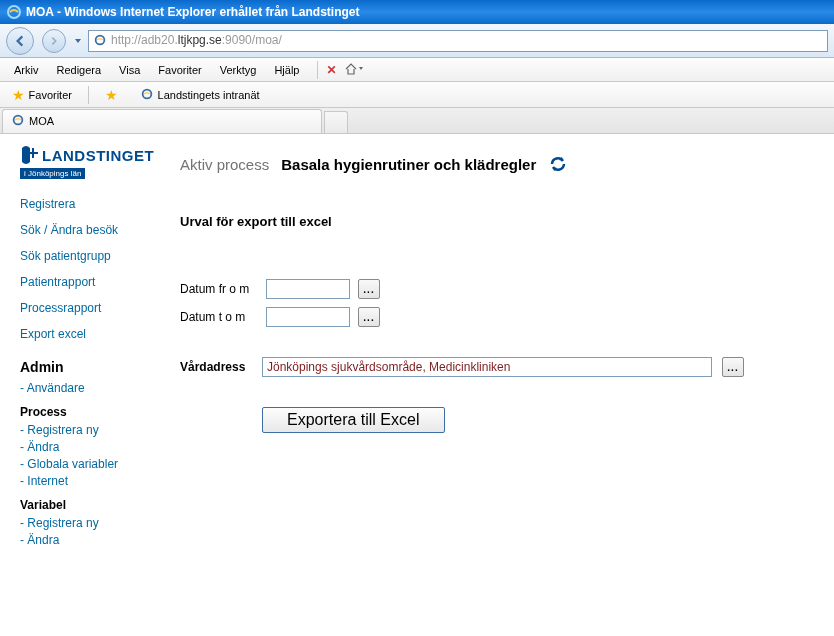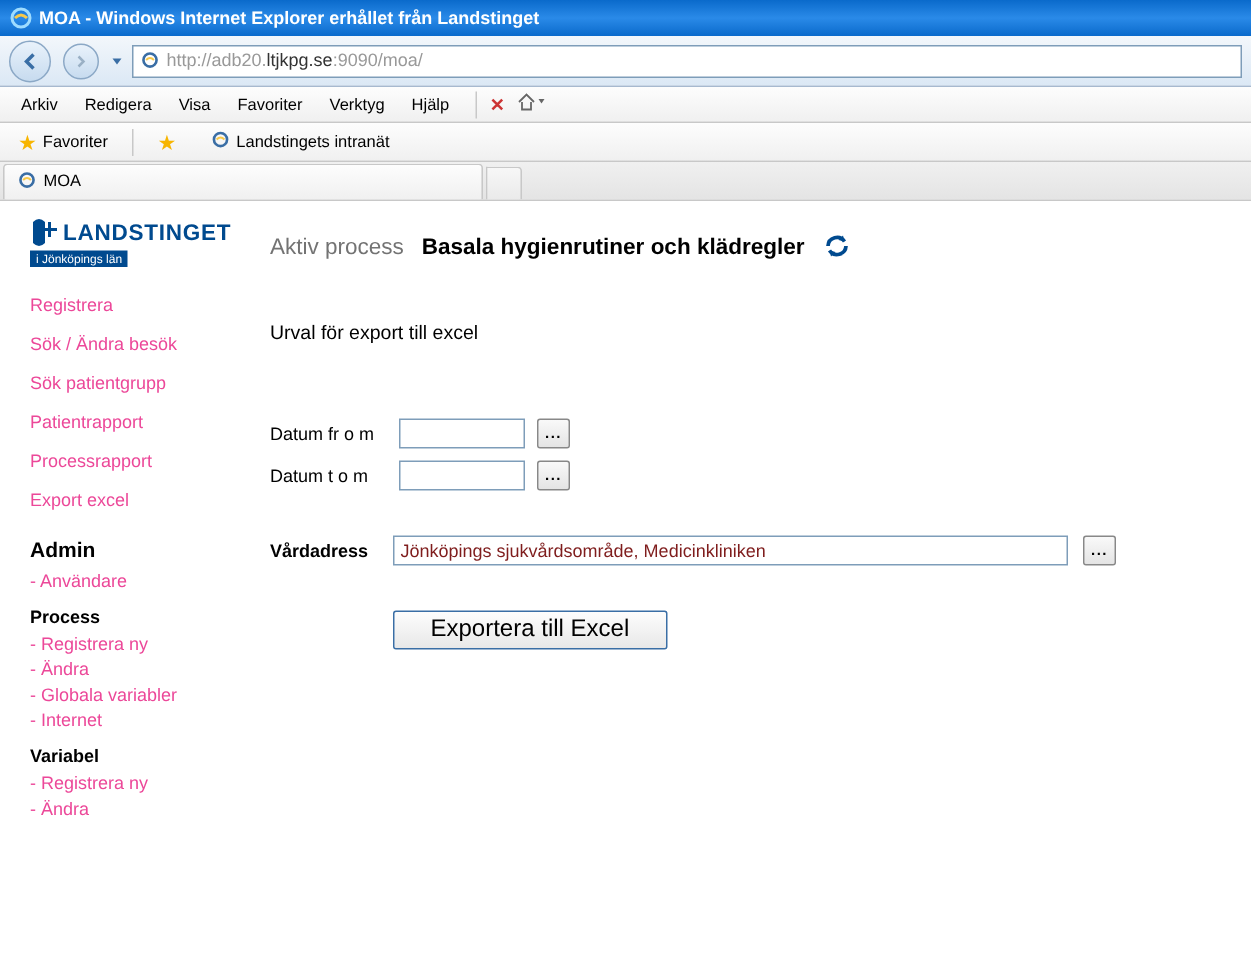--- a/index.html
+++ b/index.html
@@ -34,32 +34,32 @@
   .tab { display: flex; align-items: center; gap: 4px; background: linear-gradient(to bottom, #fdfdfd, #f0f0f0); border: 1px solid #c8c8c8; border-bottom: none; border-top-left-radius: 3px; border-top-right-radius: 3px; padding: 4px 10px 5px 8px; margin-left: 2px; min-width: 320px; height: 24px; }
   .newtab { width: 24px; height: 22px; background: linear-gradient(to bottom, #f7f7f7, #eaeaea); border: 1px solid #c8c8c8; border-bottom: none; margin-left: 2px; border-top-left-radius: 0; border-top-right-radius: 3px; }
   
   
   .content { display: flex; padding: 10px 10px 30px 20px; gap: 20px; }
   .sidebar { width: 140px; flex-shrink: 0; }
   .logo { margin-bottom: 18px; }
   .logo-main { color: #004a8f; font-weight: bold; font-size: 15px; letter-spacing: 0.5px; display: flex; align-items: center; gap: 2px; }
   .logo-badge { display: inline-block; width: 20px; height: 22px; position: relative; }
   .logo-sub { background: #004a8f; color: #fff; font-size: 8px; padding: 1px 4px; margin-top: 1px; display: inline-block; }
-  .sidebar a { display: block; color: #ec4899; text-decoration: none; margin-bottom: 12px; font-size: 12px; }
+  .sidebar a { display: block; color: #0369a1; text-decoration: none; margin-bottom: 12px; font-size: 12px; }
   .sidebar .section-title { font-weight: bold; color: #000; font-size: 14px; margin: 18px 0 6px 0; }
   .sidebar .sub-title { font-weight: bold; color: #000; font-size: 12px; margin: 10px 0 4px 0; }
   .sidebar .sub-link { margin-bottom: 3px; font-size: 12px; }
   
   .main { flex: 1; }
   .process-line { display: flex; align-items: center; gap: 12px; margin-bottom: 40px; margin-top: 10px; }
   .process-label { font-size: 15px; color: #737373; }
   .process-name { font-size: 15px; font-weight: bold; color: #000; }
   .refresh-icon { display: inline-flex; }
   
-  .section-heading { font-weight: normal; font-size: 13px; margin-bottom: 50px; }
+  .section-heading { font-weight: bold; font-size: 13px; margin-bottom: 50px; }
   
   .field-group-label { font-weight: bold; font-size: 12px; margin-bottom: 10px; }
   .field-row { display: flex; align-items: center; gap: 8px; margin-bottom: 8px; }
   .field-label { width: 78px; font-size: 12px; }
   .field-label-wide { width: 72px; font-size: 12px; font-weight: bold; }
   .text-input { border: 1px solid #7e9db9; height: 20px; padding: 0 4px; font-size: 12px; }
   .text-input.date { width: 84px; }
   .text-input.wide { width: 450px; color: #7f1d1d; }
   .picker-btn { width: 22px; height: 20px; border: 1px solid #888; background: linear-gradient(to bottom, #f9f9f9, #e4e4e4); display: inline-flex; align-items: center; justify-content: center; font-size: 10px; font-weight: bold; letter-spacing: 1px; cursor: pointer; border-radius: 2px; }
   

